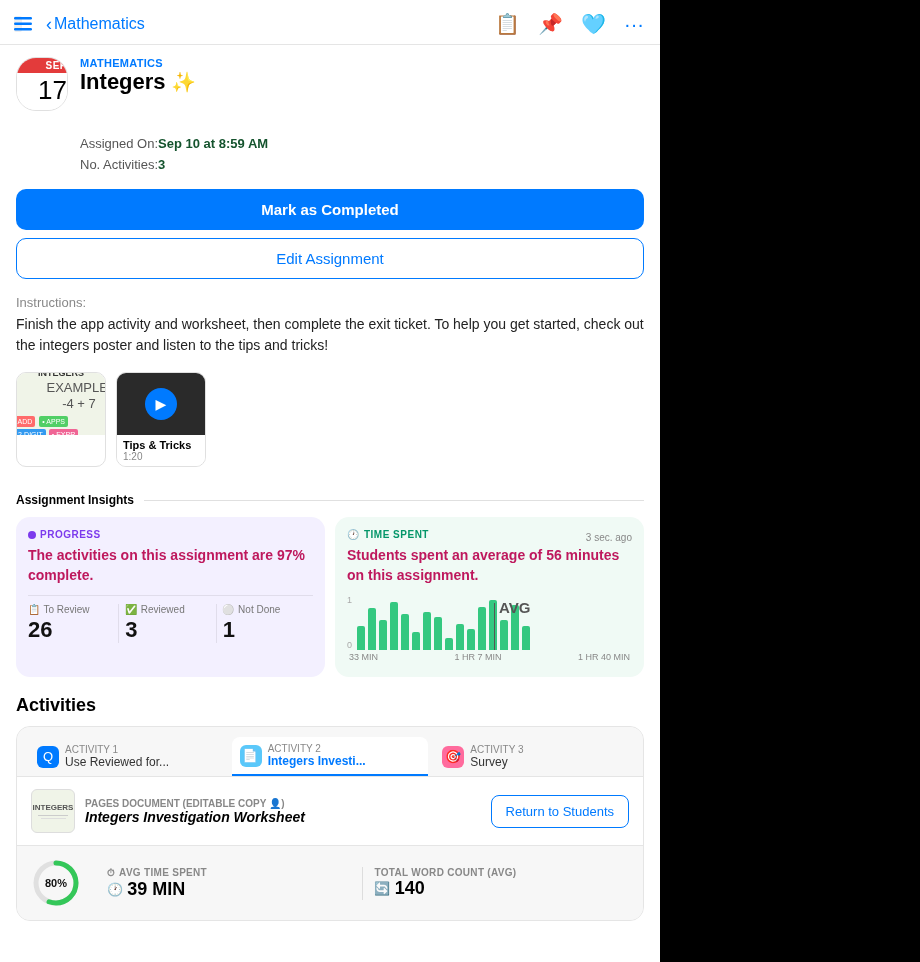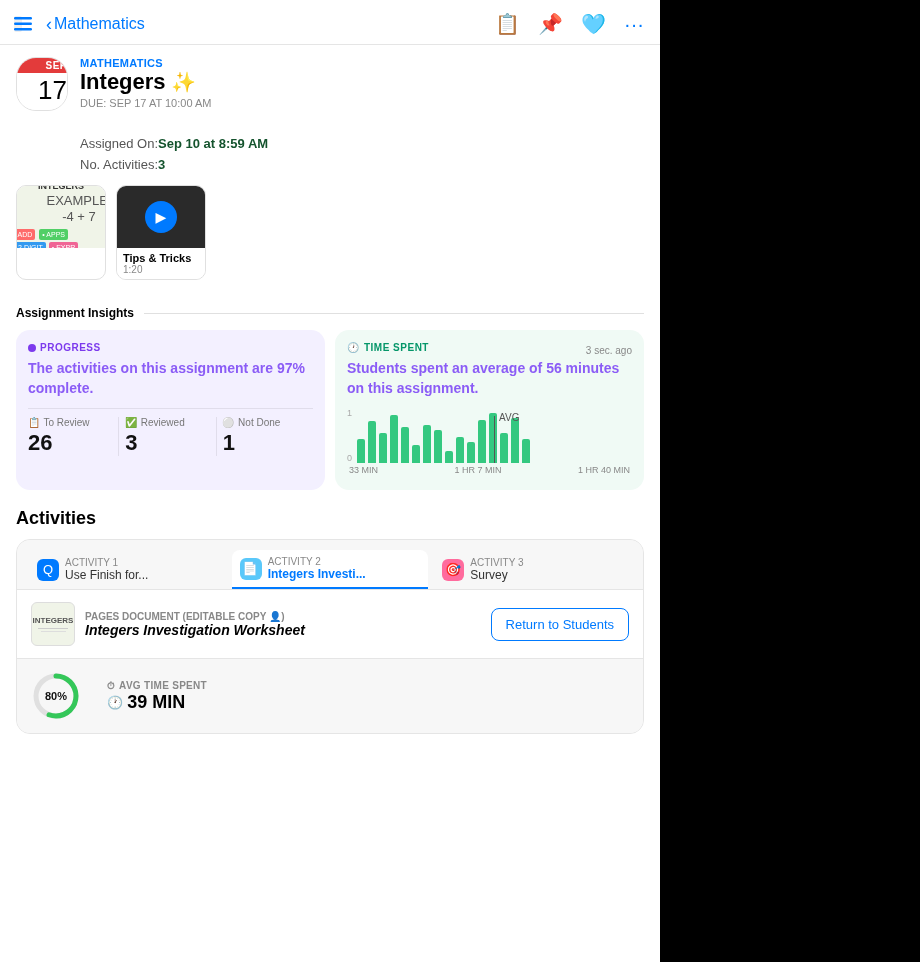--- a/index.html
+++ b/index.html
@@ -269,21 +269,21 @@
       display: flex;
       align-items: center;
       gap: 4px;
       margin-bottom: 6px;
     }
     .badge-purple { color: #7c3aed; }
     .badge-green { color: #059669; }
     .card-text {
       font-size: 14px;
       font-weight: 600;
-      color: #8b5cf6;
+      color: #be185d;
       line-height: 1.4;
       margin-bottom: 10px;
     }
     .card-stats {
       display: flex;
       gap: 0;
       border-top: 1px solid rgba(0,0,0,0.08);
       padding-top: 8px;
       margin-top: auto;
     }
@@ -341,23 +341,23 @@
       top: 8px;
       left: 50%;
       height: 47px;
       width: 1px;
       background: #555;
     }
     .avg-label {
       position: absolute;
       top: 4px;
       left: 52%;
-      font-size: 10px;
+      font-size: 15px;
       color: #555;
-      font-weight: 400;
+      font-weight: 700;
       text-align: right;
     }
 
     
     .activities-section { padding: 0 16px 12px; }
     .activities-title {
       font-size: 18px;
       font-weight: 700;
       color: #000;
       padding: 6px 0 10px;
@@ -526,36 +526,43 @@
     <div class="cal-icon">
       <div class="cal-month">SEP</div>
       <div class="cal-day">17</div>
     </div>
     <div class="assignment-title-block">
       <div class="subject-label">MATHEMATICS</div>
       <div class="assignment-name">
         <span>Integers</span>
         <span class="sparkle">✨</span>
       </div>
-      <div class="due-date">DUE: SEP 17 AT 10:00 AM</div>
     </div>
   </div>
 
   <div class="meta-right">
     <div class="meta-row">
       <span>Assigned On:</span>
       <span class="meta-val">Sep 10 at 8:59 AM</span>
     </div>
     <div class="meta-row">
       <span>No. Activities:</span>
       <span class="meta-val">3</span>
     </div>
   </div>
 
-
+  <div class="action-buttons">
+    <button class="btn-primary">Mark as Completed</button>
+    <button class="btn-secondary">Edit Assignment</button>
+  </div>
+
+  <div class="instructions-section">
+    <div class="instructions-label">Instructions:</div>
+    <div class="instructions-text">Finish the app activity and worksheet, then complete the exit ticket. To help you get started, check out the integers poster and listen to the tips and tricks!</div>
+  </div>
 
   <div class="thumbnails-row">
     <div class="thumb-card">
       <div class="thumb-img-area">
         <div class="thumb-integers-bg">
           <div style="font-weight:700;font-size:9px;color:#333;">INTEGERS</div>
           <div style="font-size:13px;color:#555;margin-left:36px;">EXAMPLE: -4 + 7</div>
           <div style="display:flex;gap:4px;margin-top:3px;">
             <span style="background:#ff6b6b;color:#fff;padding:1px 3px;border-radius:2px;font-size:7px;">• ADD</span>
             <span style="background:#51cf66;color:#fff;padding:1px 3px;border-radius:2px;font-size:7px;">• APPS</span>
@@ -665,21 +672,21 @@
 
   <div class="activities-section">
     <div class="activities-title">Activities</div>
     <div class="activities-card">
 
       <div class="activity-tabs">
         <div class="activity-tab">
           <div class="tab-icon blue">Q</div>
           <div>
             <span class="tab-num">ACTIVITY 1</span>
-            <span class="tab-name-inactive">Use Finish for...</span>
+            <span class="tab-name-inactive">Use Reviewed for...</span>
           </div>
         </div>
         <div class="activity-tab active">
           <div class="tab-icon teal">📄</div>
           <div>
             <span class="tab-num">ACTIVITY 2</span>
             <span class="tab-name">Integers Investi...</span>
           </div>
         </div>
         <div class="activity-tab">
@@ -719,20 +726,29 @@
         <div class="stat-block">
           <div class="stat-block-label">
             <span>⏱</span>
             <span>AVG TIME SPENT</span>
           </div>
           <div class="stat-block-val">
             <span class="stat-icon">🕐</span>
             <span>39 MIN</span>
           </div>
         </div>
+        <div class="stat-block">
+          <div class="stat-block-label">
+            <span>TOTAL WORD COUNT (AVG)</span>
+          </div>
+          <div class="stat-block-val">
+            <span class="stat-icon">🔄</span>
+            <span>140</span>
+          </div>
+        </div>
       </div>
     </div>
   </div>
 
   <div class="student-section">
     
 
     
     
 

